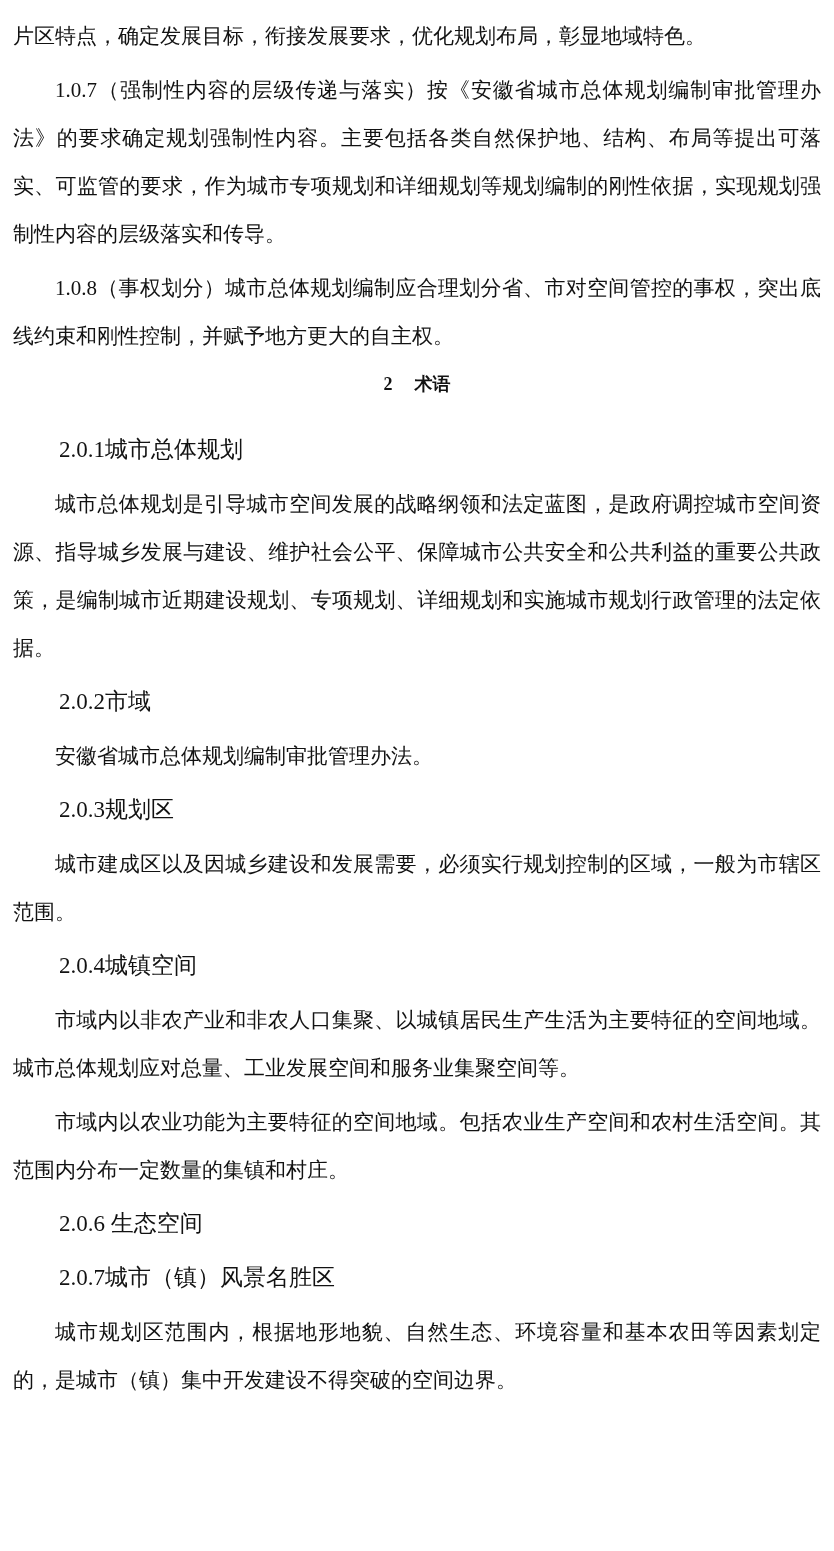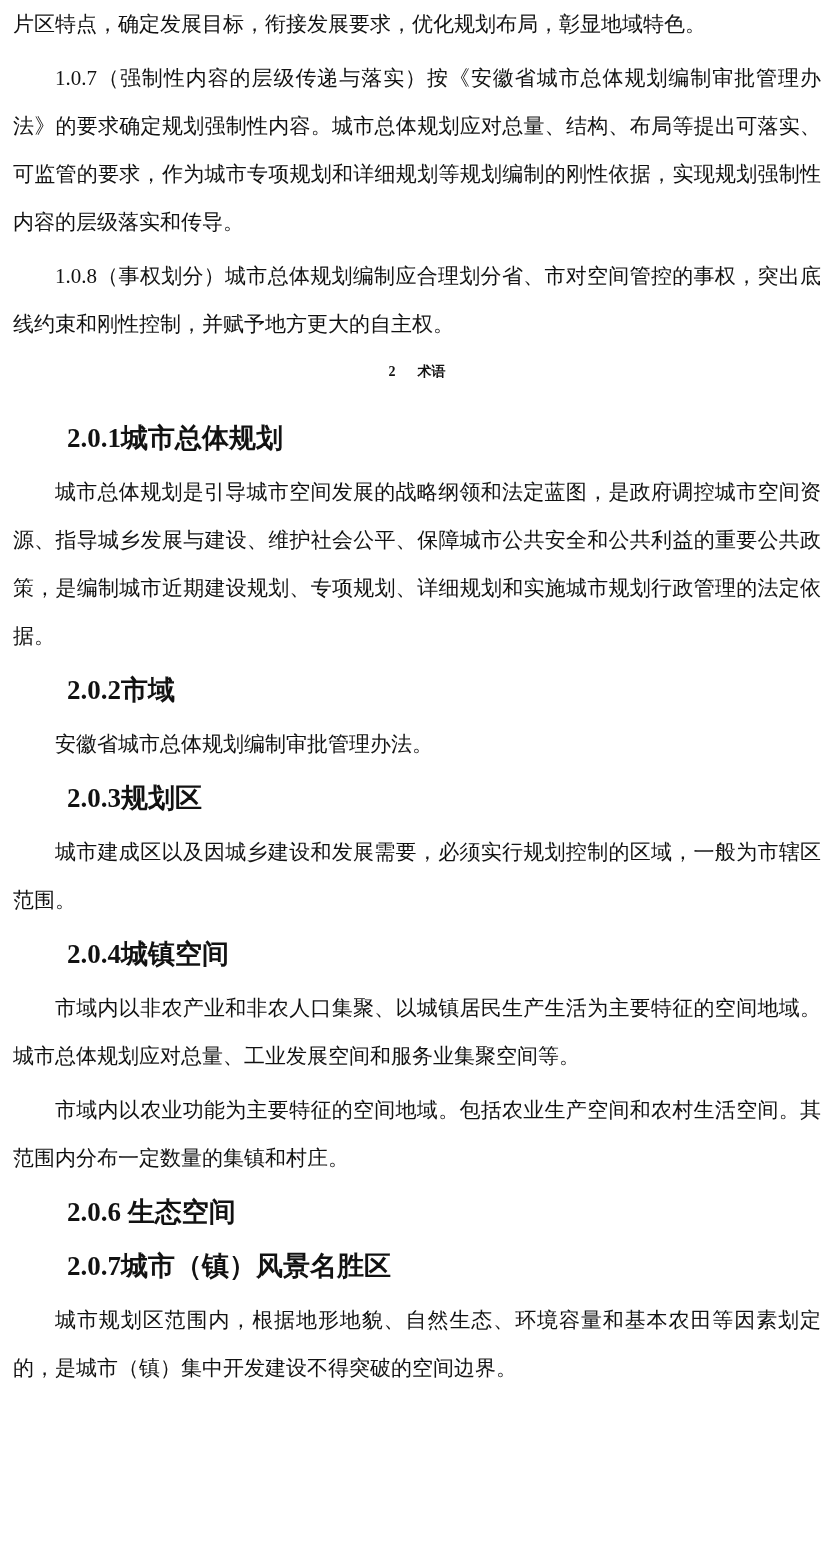--- a/index.html
+++ b/index.html
@@ -6,59 +6,59 @@
   body {
     width: 834px;
     height: 1551px;
     background: #ffffff;
     overflow: hidden;
   }
   .page {
     box-sizing: border-box;
     width: 834px;
     height: 1551px;
-    padding: 0 13px;
+    padding: 12px 13px;
     font-family: "Liberation Serif", "DejaVu Serif", serif;
     font-size: 21px;
     color: #121212;
     overflow: hidden;
   }
   p.body {
     margin: 6px 0 0 0;
     line-height: 48px;
     text-align: justify;
   }
   p.cont { margin-top: 0; }
   .indent { text-indent: 2em; }
   .lead { font-weight: 400; }
   h2.chapter {
     margin: 0;
     line-height: 48px;
-    font-size: 14px;
+    font-size: 18px;
     font-weight: 700;
     text-align: center;
   }
   h2.chapter .gap { display: inline-block; width: 22px; }
   h3.term {
     margin: 6px 0 0 0;
     line-height: 48px;
-    font-size: 27px;
-    font-weight: 700;
+    font-size: 23px;
+    font-weight: 400;
     text-indent: 2em;
   }
   h3.first-term { margin-top: 18px; }
 </style>
 </head>
 <body>
 
 <div class="page">
 
   <p class="body cont">片区特点，确定发展目标，衔接发展要求，优化规划布局，彰显地域特色。</p>
 
-  <p class="body indent"><span class="lead">1.0.7（强制性内容的层级传递与落实）</span><span>按《安徽省城市总体规划编制审批管理办法》的要求确定规划强制性内容。城市总体规划应对总量、结构、布局等提出可落实、可监管的要求，作为城市专项规划和详细规划等规划编制的刚性依据，实现规划强制性内容的层级落实和传导。</span></p>
+  <p class="body indent"><span class="lead">1.0.7（强制性内容的层级传递与落实）</span><span>按《安徽省城市总体规划编制审批管理办法》的要求确定规划强制性内容。主要包括各类自然保护地、结构、布局等提出可落实、可监管的要求，作为城市专项规划和详细规划等规划编制的刚性依据，实现规划强制性内容的层级落实和传导。</span></p>
 
   <p class="body indent"><span class="lead">1.0.8（事权划分）</span><span>城市总体规划编制应合理划分省、市对空间管控的事权，突出底线约束和刚性控制，并赋予地方更大的自主权。</span></p>
 
   <h2 class="chapter"><span>2</span><span class="gap"></span><span>术语</span></h2>
 
   <h3 class="term first-term">2.0.1城市总体规划</h3>
   <p class="body indent">城市总体规划是引导城市空间发展的战略纲领和法定蓝图，是政府调控城市空间资源、指导城乡发展与建设、维护社会公平、保障城市公共安全和公共利益的重要公共政策，是编制城市近期建设规划、专项规划、详细规划和实施城市规划行政管理的法定依据。</p>
 
   <h3 class="term">2.0.2市域</h3>
   <p class="body indent">安徽省城市总体规划编制审批管理办法。</p>

